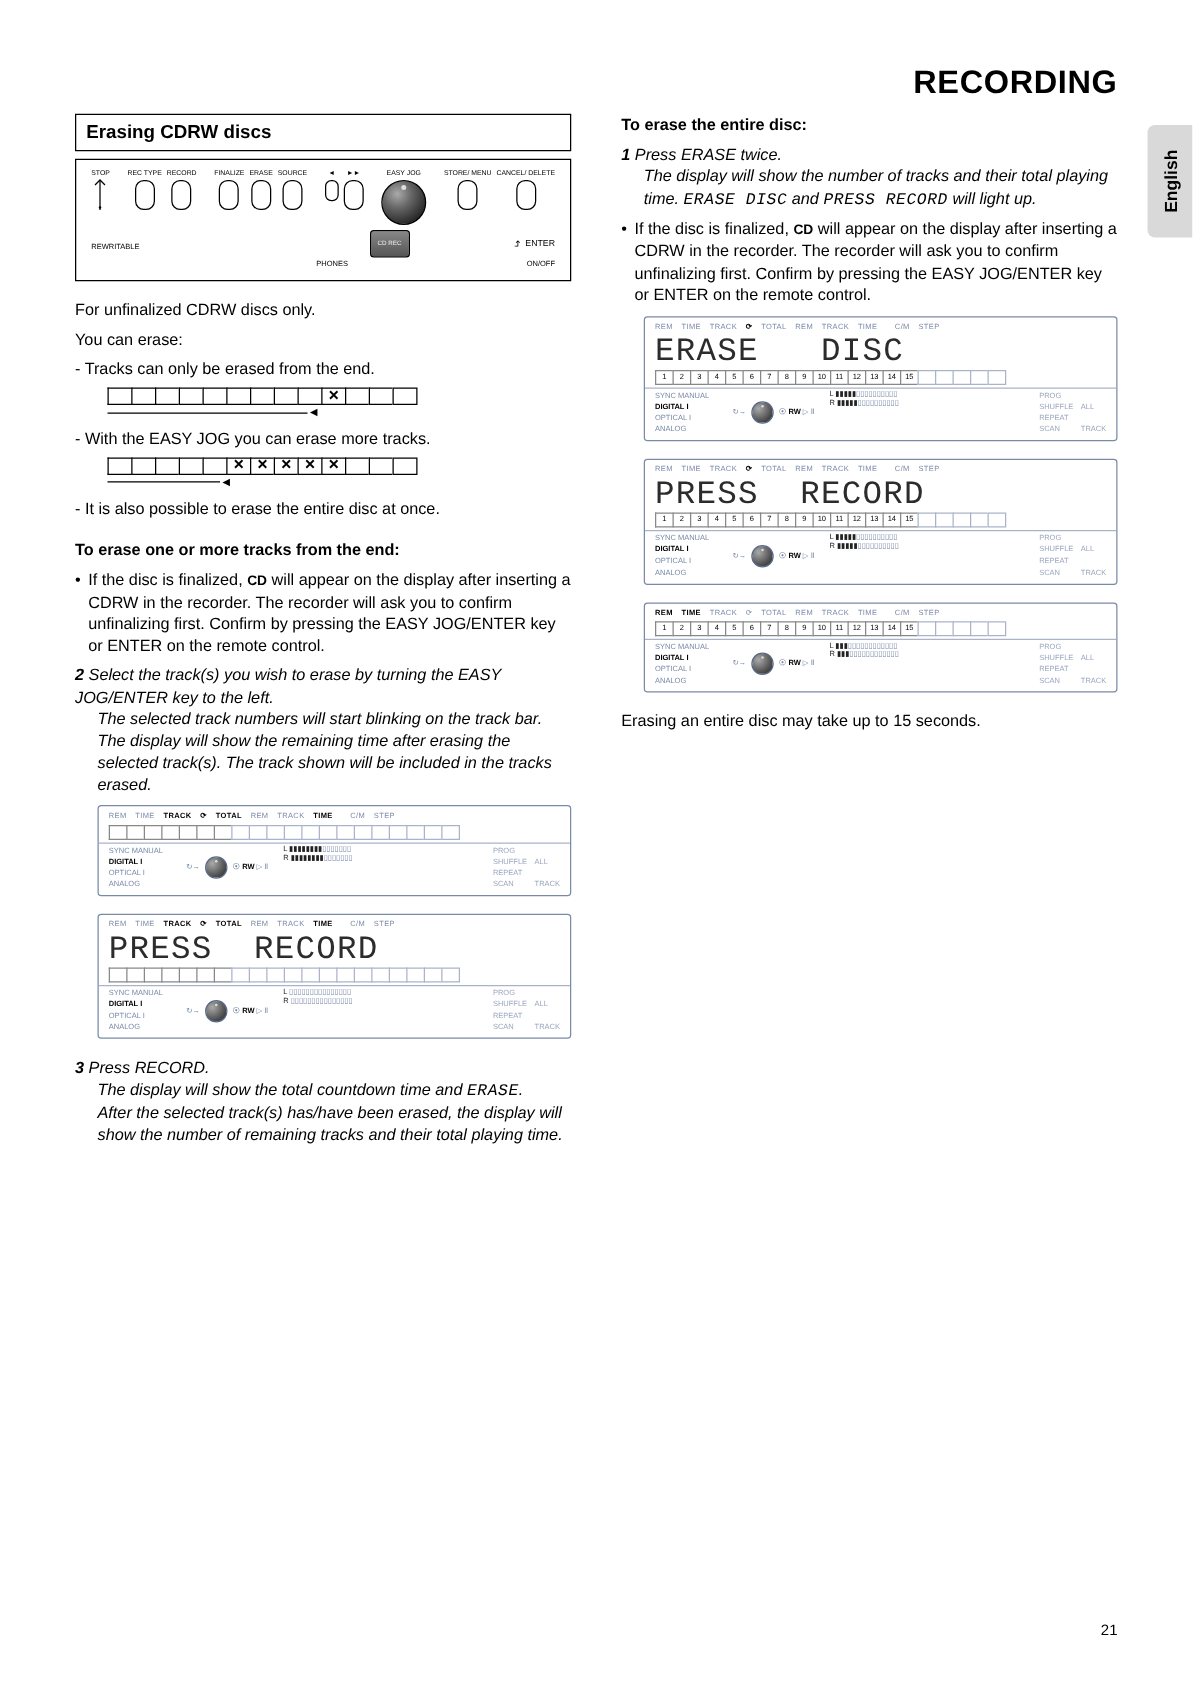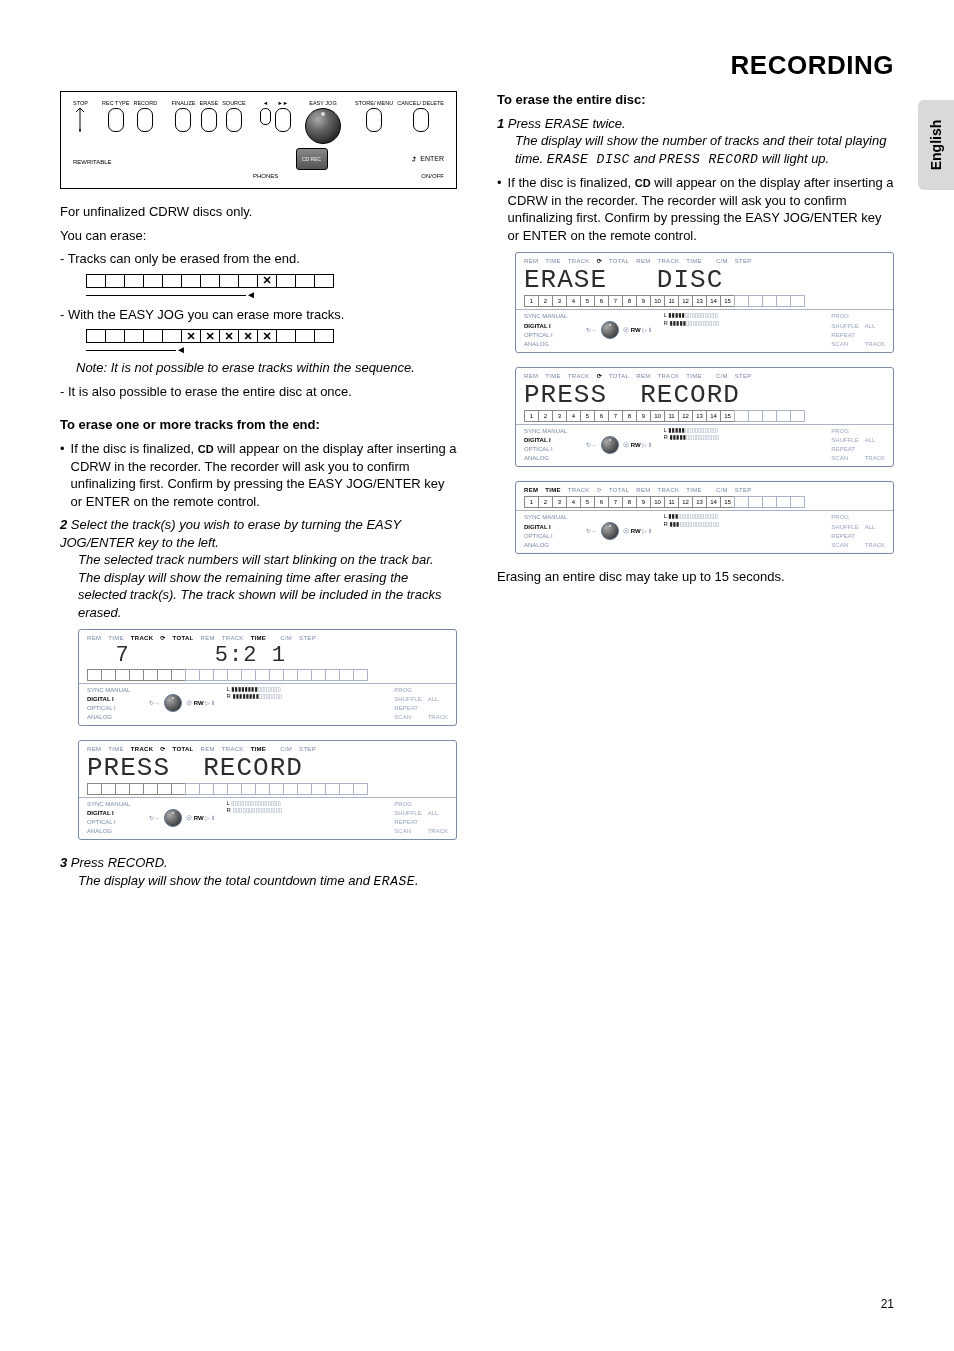--- a/index.html
+++ b/index.html
@@ -248,20 +248,21 @@
   <div class="title">RECORDING</div>
 
   <div class="side-tab">
     <span>English</span>
   </div>
 
   <div class="columns">
 
     <div class="col">
 
+      <div class="box-header">Erasing CDRW discs</div>
 
       <div class="controls-figure">
         <div class="ctrl-row">
           <div class="ctrl">
               <span>STOP</span>
             <svg class="arrow-svg" viewBox="0 0 14 26">
                 <path d="M7 2 L7 26" stroke="#000" stroke-width="1"></path>
                 <path d="M3 6 L7 2 L11 6" fill="none" stroke="#000"></path>
                 <circle cx="7" cy="24" r="1"></circle>
               </svg>
@@ -373,21 +374,20 @@
           </div>
         <div class="cell">
             <span class="xmark">✕</span>
           </div>
         <div class="cell"></div>
           <div class="cell"></div>
           <div class="cell"></div>
       </div>
       <div class="left-arrow"><span class="line" style="width:90px"></span>◄</div>
 
-      <div class="note">Note: It is not possible to erase tracks within the sequence.</div>
       <div class="para">- It is also possible to erase the entire disc at once.</div>
 
       <div class="subhead">To erase one or more tracks from the end:</div>
 
 
       <div class="bullet">
         <span class="dot">•</span>
         <div>
           <span>If the disc is finalized,</span>
           <span class="cd-small">CD</span>
@@ -410,21 +410,20 @@
             <span class="active">TRACK</span>
             <span class="active">⟳</span>
             <span class="active">TOTAL</span>
             <span>REM</span>
             <span>TRACK</span>
             <span class="active">TIME</span>
             <span></span>
             <span>C/M</span>
             <span>STEP</span>
           </div>
-          <div class="seg-text"><span class="on">  7</span>      <span class="on">5:2 1</span></div>
           <div class="trackbar">
             <div class="tc on"></div>
               <div class="tc on"></div>
               <div class="tc on"></div>
               <div class="tc on"></div>
               <div class="tc on"></div>
               <div class="tc on"></div>
               <div class="tc on"></div>
             <div class="tc"></div>
               <div class="tc"></div>
@@ -538,20 +537,21 @@
         </div>
       </div>
 
       <div class="step">
         <b>3</b>
         <span>Press RECORD.</span>
         <div class="indent">
           <span>The display will show the total countdown time and</span>
           <span class="hl">ERASE</span><span>.</span>
         </div>
+        <div class="indent">After the selected track(s) has/have been erased, the display will show the number of remaining tracks and their total playing time.</div>
       </div>
 
     </div>
 
     <div class="col">
 
       <div class="subhead" style="margin-top:0">To erase the entire disc:</div>
 
       <div class="step">
         <b>1</b>

